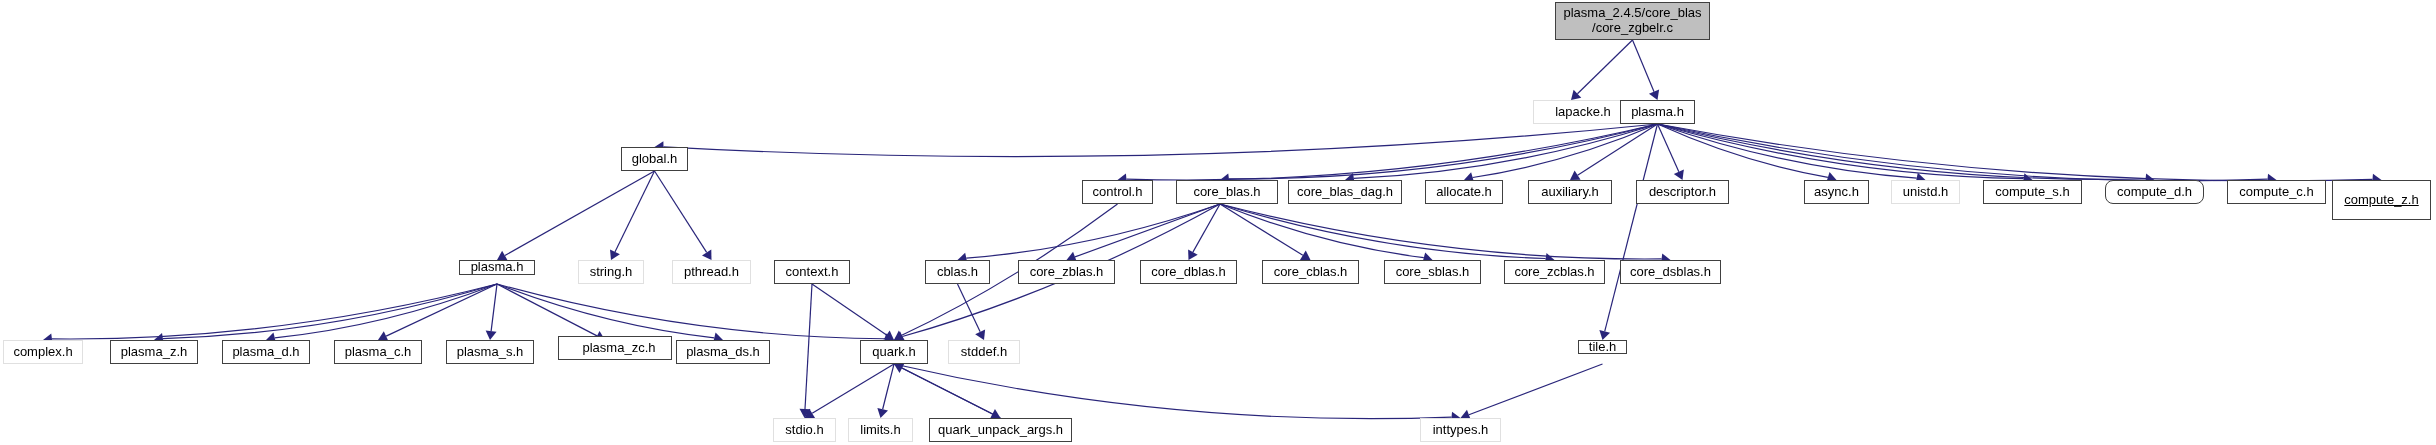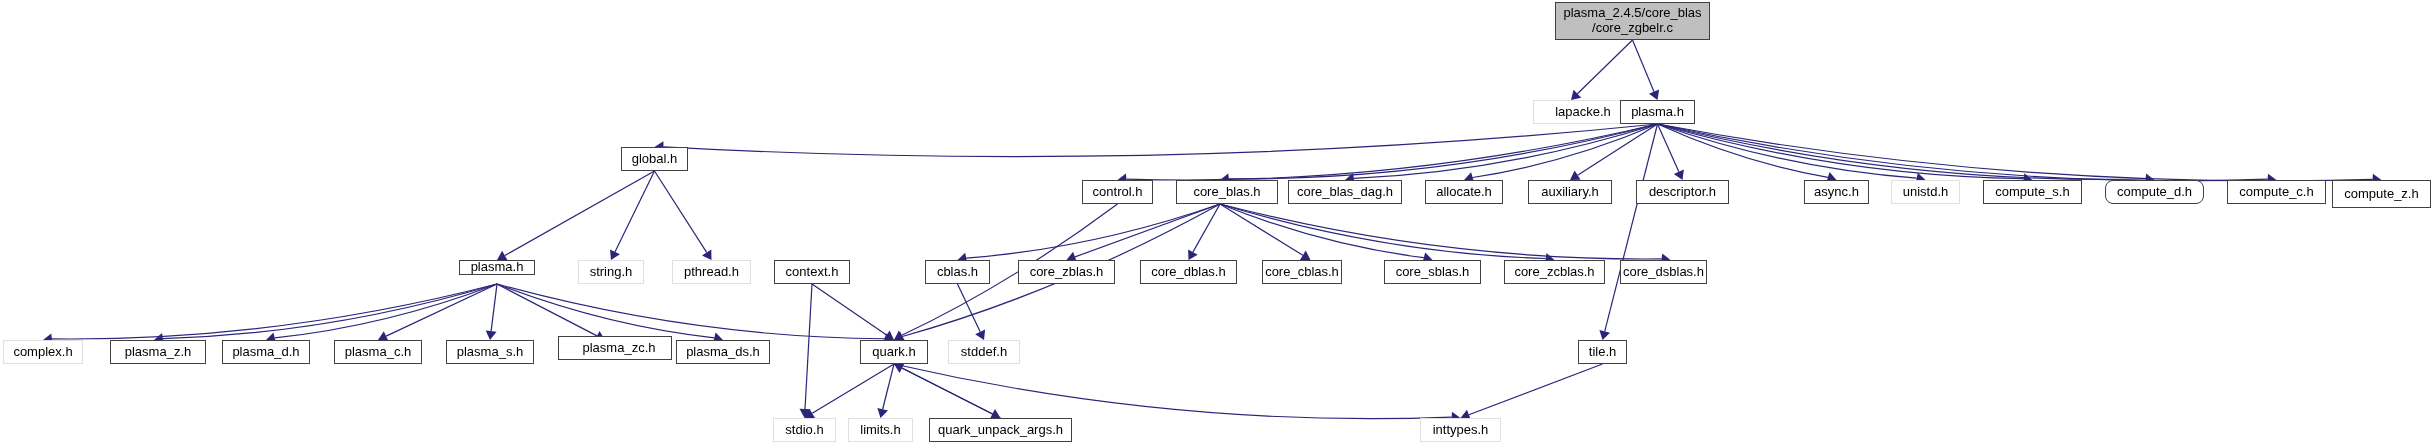--- a/index.html
+++ b/index.html
@@ -147,39 +147,39 @@
     <div class="node solid" style="left: 1176px; top: 180px; width: 102px; height: 24px;">core_blas.h</div>
     <div class="node solid" style="left: 1288px; top: 180px; width: 114px; height: 24px;">core_blas_dag.h</div>
     <div class="node solid" style="left: 1425px; top: 180px; width: 78px; height: 24px;">allocate.h</div>
     <div class="node solid" style="left: 1528px; top: 180px; width: 84px; height: 24px;">auxiliary.h</div>
     <div class="node solid" style="left: 1636px; top: 180px; width: 93px; height: 24px;">descriptor.h</div>
     <div class="node solid" style="left: 1804px; top: 180px; width: 65px; height: 24px;">async.h</div>
     <div class="node faint" style="left: 1891px; top: 180px; width: 69px; height: 24px;">unistd.h</div>
     <div class="node solid" style="left: 1983px; top: 180px; width: 99px; height: 24px;">compute_s.h</div>
     <div class="node solid" style="left: 2105px; top: 180px; width: 99px; height: 24px; border-radius: 8px;">compute_d.h</div>
     <div class="node solid" style="left: 2227px; top: 180px; width: 99px; height: 24px;">compute_c.h</div>
-    <div class="node solid" style="left: 2332px; top: 180px; width: 99px; height: 28px;">compute_z.h</div>
+    <div class="node solid" style="left: 2332px; top: 180px; width: 99px; height: 40px; text-decoration: underline;">compute_z.h</div>
     <div class="node solid" style="left: 459px; top: 260px; width: 76px; height: 15px;">plasma.h</div>
     <div class="node faint" style="left: 578px; top: 260px; width: 66px; height: 24px;">string.h</div>
     <div class="node faint" style="left: 672px; top: 260px; width: 79px; height: 24px;">pthread.h</div>
     <div class="node solid" style="left: 774px; top: 260px; width: 76px; height: 24px;">context.h</div>
     <div class="node solid" style="left: 925px; top: 260px; width: 65px; height: 24px;">cblas.h</div>
     <div class="node solid" style="left: 1018px; top: 260px; width: 97px; height: 24px;">core_zblas.h</div>
     <div class="node solid" style="left: 1140px; top: 260px; width: 97px; height: 24px;">core_dblas.h</div>
-    <div class="node solid" style="left: 1262px; top: 260px; width: 80px; height: 24px;">core_cblas.h</div>
+    <div class="node solid" style="left: 1262px; top: 260px; width: 97px; height: 24px;">core_cblas.h</div>
     <div class="node solid" style="left: 1384px; top: 260px; width: 97px; height: 24px;">core_sblas.h</div>
     <div class="node solid" style="left: 1504px; top: 260px; width: 101px; height: 24px;">core_zcblas.h</div>
-    <div class="node solid" style="left: 1620px; top: 260px; width: 87px; height: 24px;">core_dsblas.h</div>
+    <div class="node solid" style="left: 1620px; top: 260px; width: 101px; height: 24px;">core_dsblas.h</div>
     <div class="node faint" style="left: 3px; top: 340px; width: 80px; height: 24px;">complex.h</div>
-    <div class="node solid" style="left: 110px; top: 340px; width: 96px; height: 24px;">plasma_z.h</div>
+    <div class="node solid" style="left: 110px; top: 340px; width: 88px; height: 24px;">plasma_z.h</div>
     <div class="node solid" style="left: 222px; top: 340px; width: 88px; height: 24px;">plasma_d.h</div>
     <div class="node solid" style="left: 334px; top: 340px; width: 88px; height: 24px;">plasma_c.h</div>
     <div class="node solid" style="left: 446px; top: 340px; width: 88px; height: 24px;">plasma_s.h</div>
     <div class="node solid" style="left: 558px; top: 336px; width: 114px; height: 24px; padding-left: 8px;">plasma_zc.h</div>
     <div class="node solid" style="left: 676px; top: 340px; width: 94px; height: 24px;">plasma_ds.h</div>
     <div class="node solid" style="left: 860px; top: 340px; width: 68px; height: 24px;">quark.h</div>
     <div class="node faint" style="left: 948px; top: 340px; width: 72px; height: 24px;">stddef.h</div>
-    <div class="node solid" style="left: 1578px; top: 340px; width: 49px; height: 24px;">tile.h</div>
+    <div class="node solid" style="left: 1578px; top: 340px; width: 49px; height: 14px;">tile.h</div>
     <div class="node faint" style="left: 773px; top: 418px; width: 63px; height: 24px;">stdio.h</div>
     <div class="node faint" style="left: 848px; top: 418px; width: 65px; height: 24px;">limits.h</div>
     <div class="node solid" style="left: 929px; top: 418px; width: 143px; height: 24px;">quark_unpack_args.h</div>
     <div class="node faint" style="left: 1420px; top: 418px; width: 81px; height: 24px;">inttypes.h</div>
   </div>
 
 </body></html>

